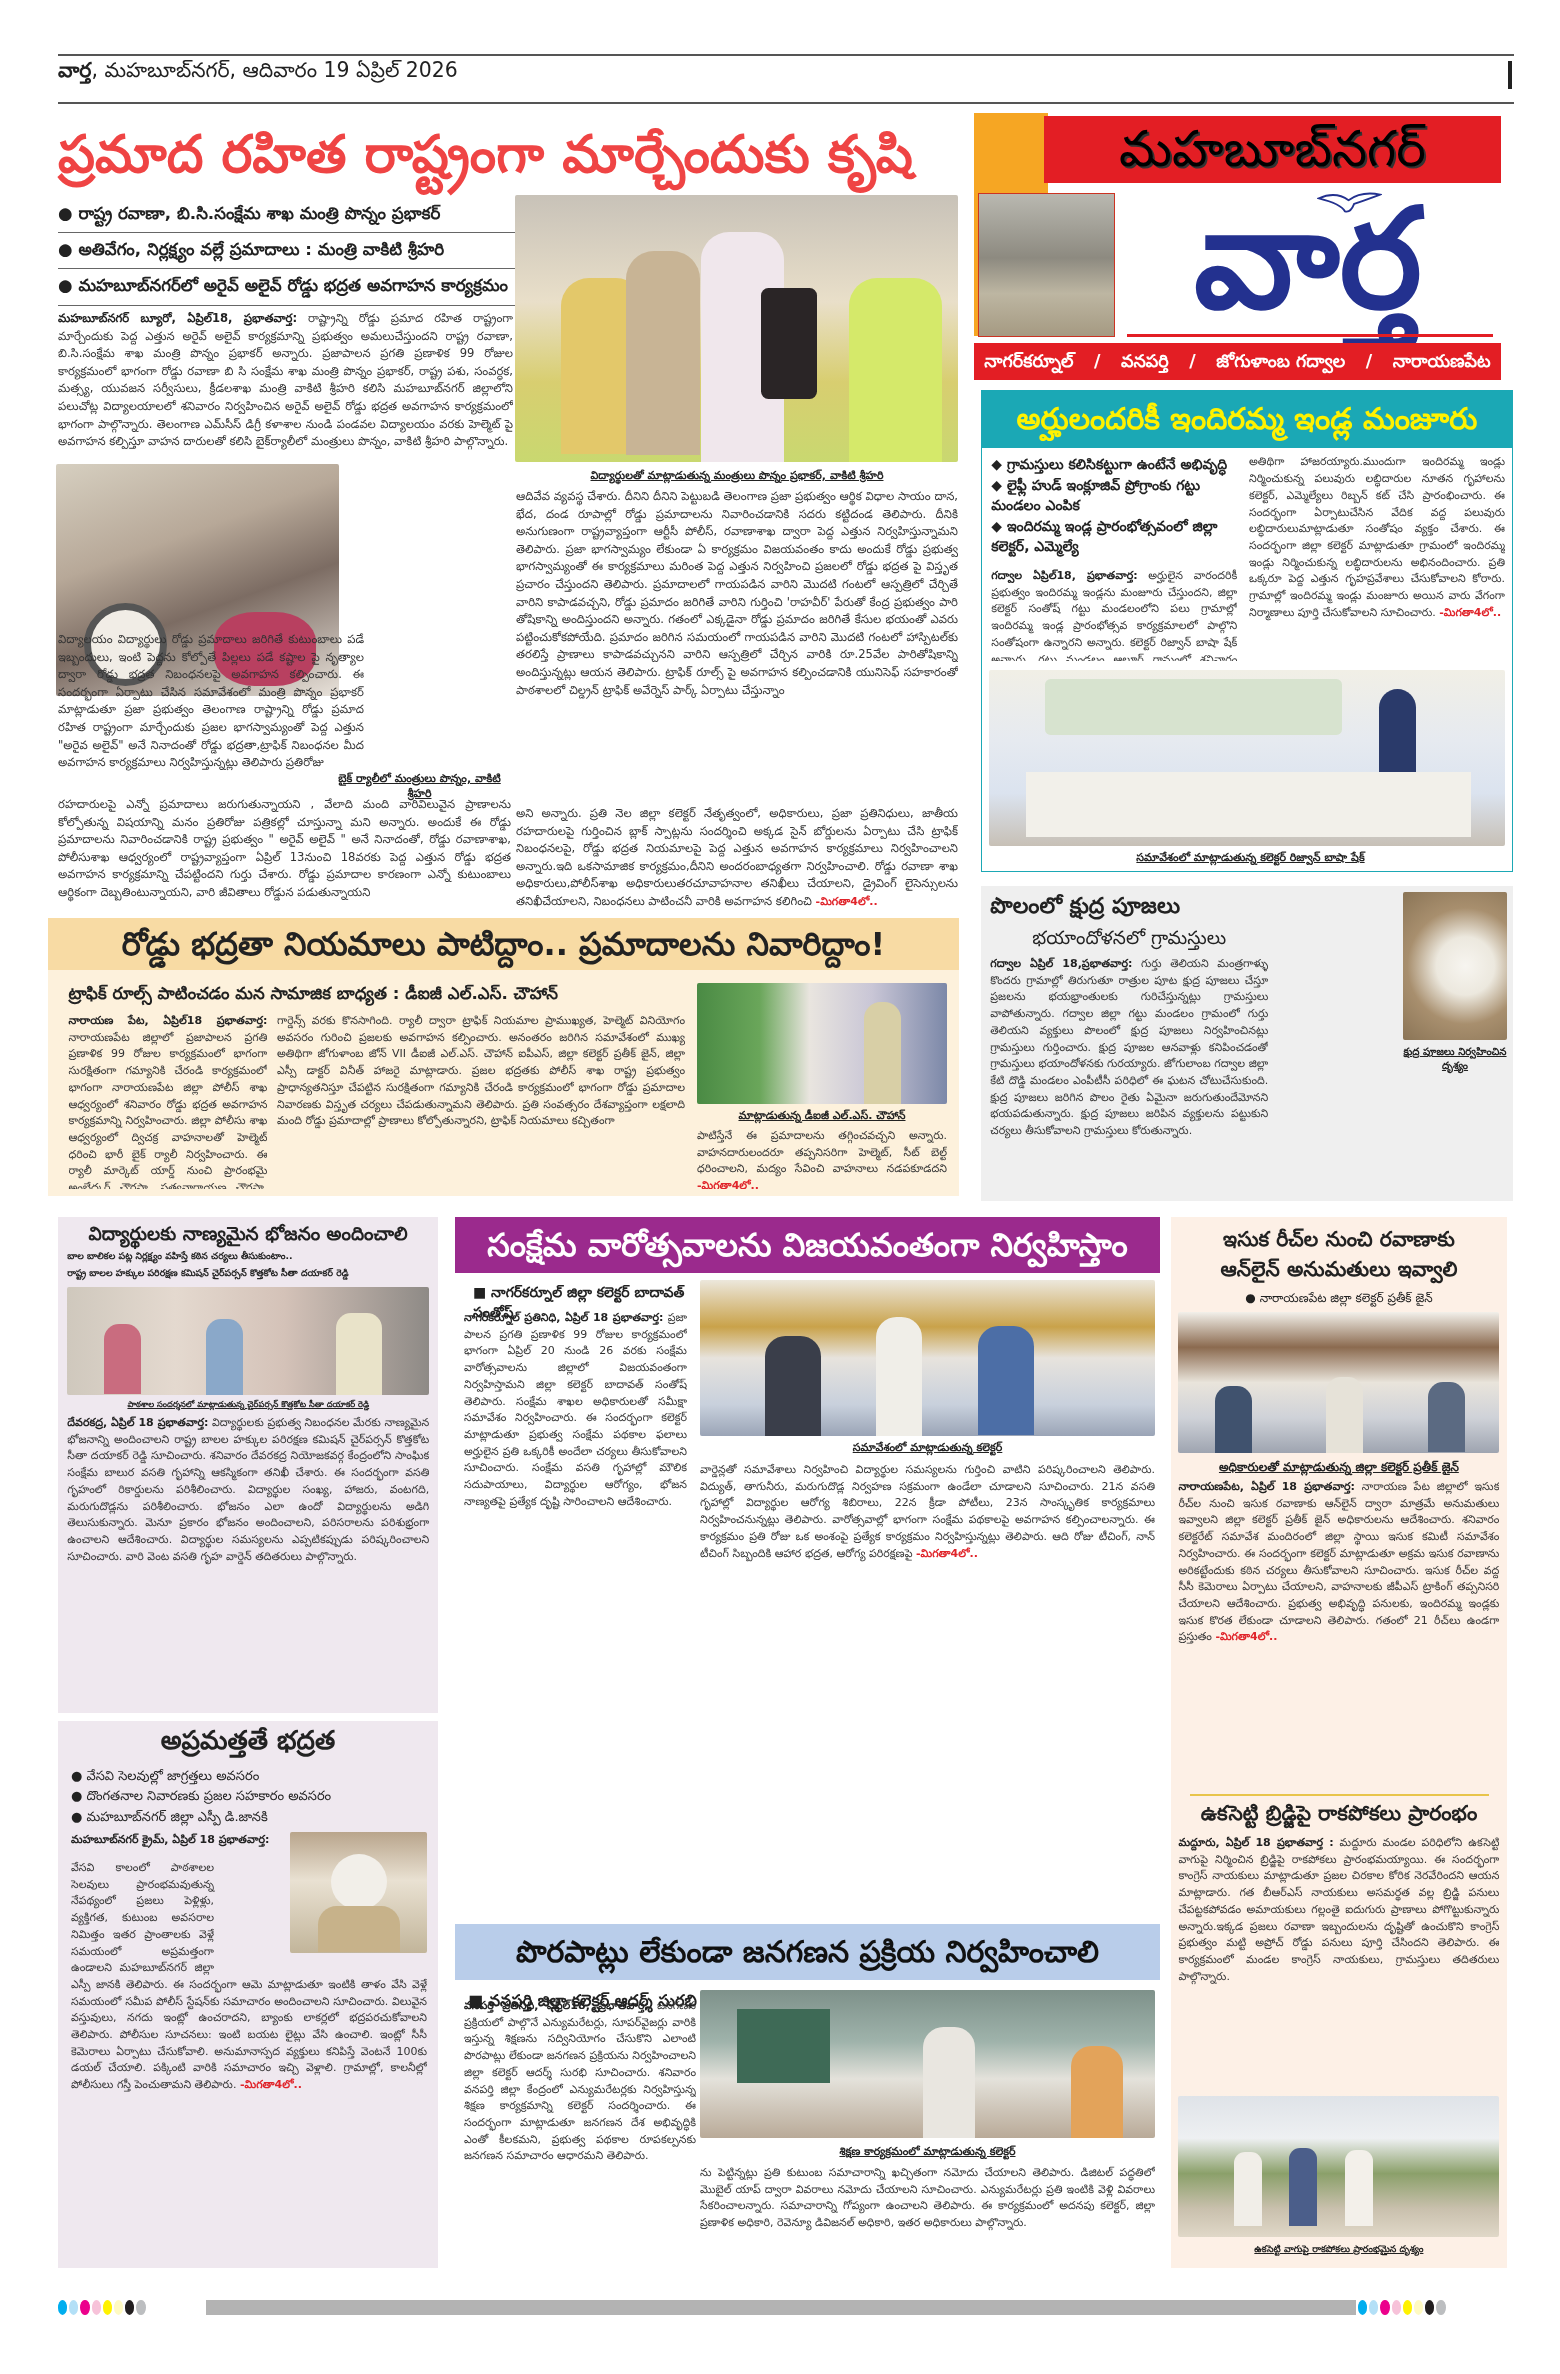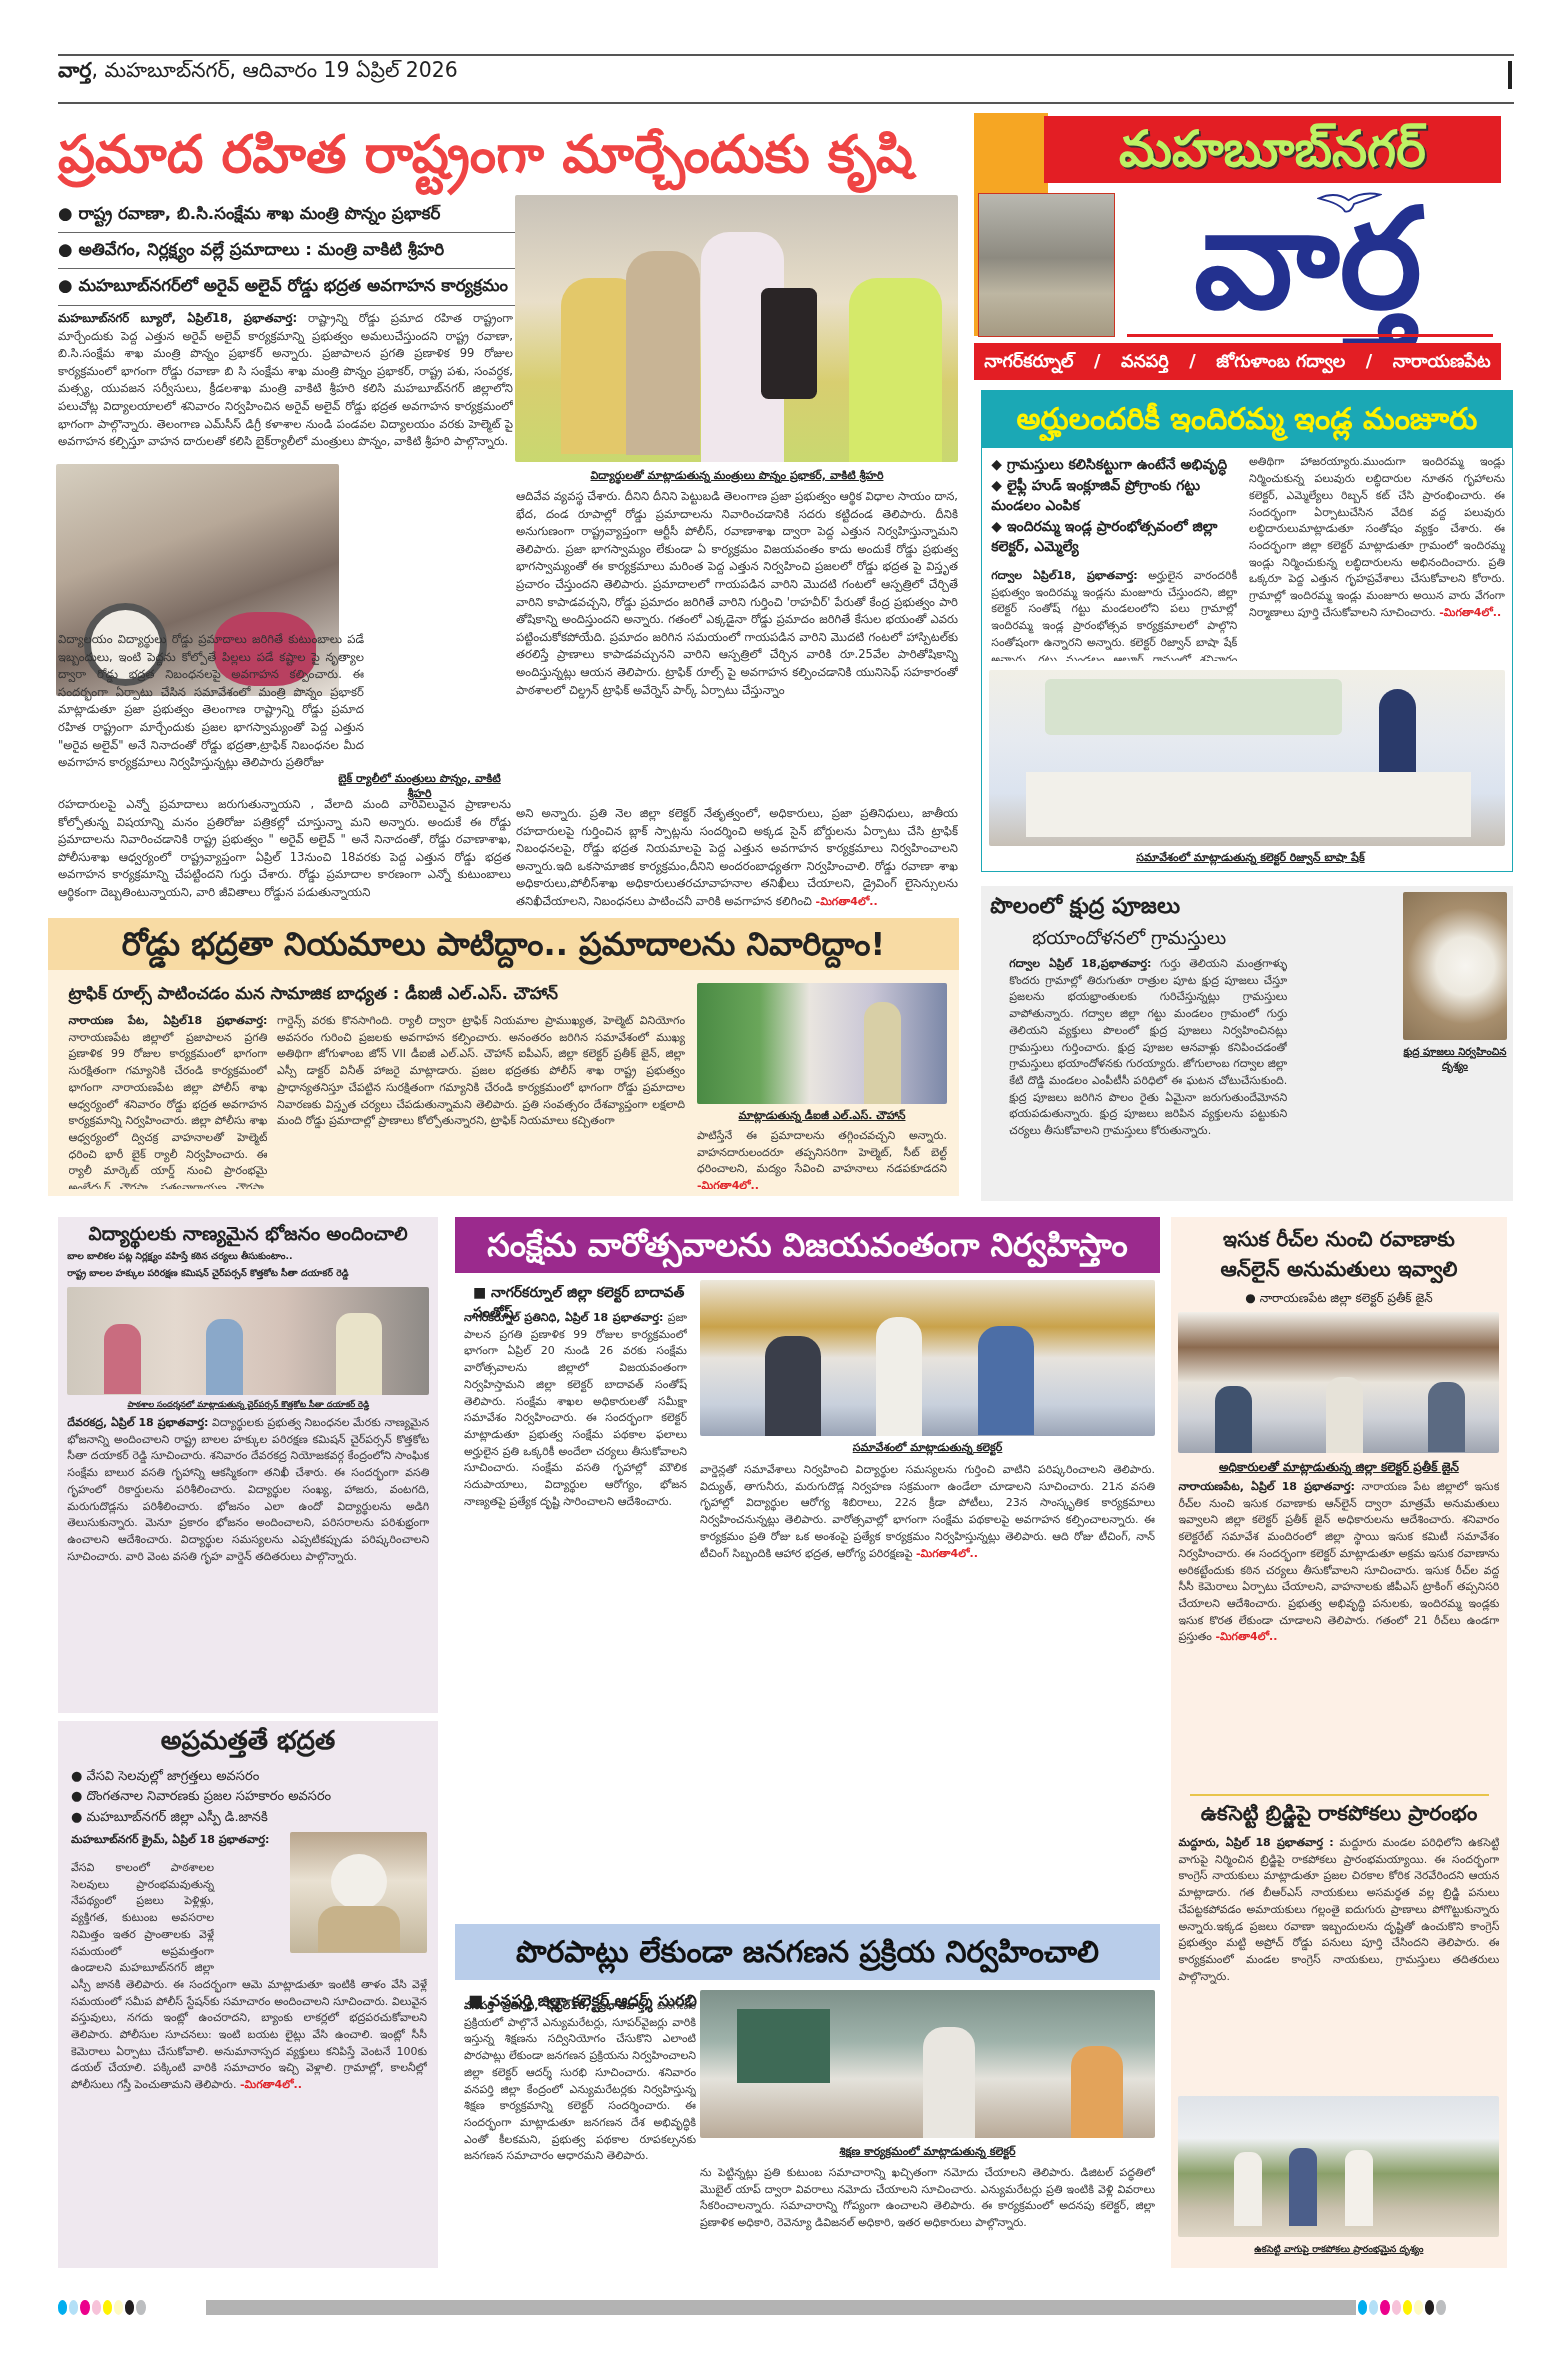--- a/index.html
+++ b/index.html
@@ -62,21 +62,21 @@
 </div>
 <div class="caption" style="left:519px;top:469px;width:436px;">విద్యార్థులతో మాట్లాడుతున్న మంత్రులు పొన్నం ప్రభాకర్, వాకిటి శ్రీహరి</div>
 
 <div class="abs body-text" style="left:516px;top:488px;width:442px;height:276px;">ఆదివేవ వ్యవస్థ చేశారు. దీనిని దీనిని పెట్టుబడి తెలంగాణ ప్రజా ప్రభుత్వం ఆర్థిక విధాల సాయం దాన, భేద, దండ రూపాల్లో రోడ్డు ప్రమాదాలను నివారించడానికి సదరు కట్టిదండ తెలిపారు. దీనికి అనుగుణంగా రాష్ట్రవ్యాప్తంగా ఆర్టీసీ పోలీస్, రవాణాశాఖ ద్వారా పెద్ద ఎత్తున నిర్వహిస్తున్నామని తెలిపారు. ప్రజా భాగస్వామ్యం లేకుండా ఏ కార్యక్రమం విజయవంతం కాదు అందుకే రోడ్డు ప్రభుత్వ భాగస్వామ్యంతో ఈ కార్యక్రమాలు మరింత పెద్ద ఎత్తున నిర్వహించి ప్రజలలో రోడ్డు భద్రత పై విస్తృత ప్రచారం చేస్తుందని తెలిపారు. ప్రమాదాలలో గాయపడిన వారిని మొదటి గంటలో ఆస్పత్రిలో చేర్చితే వారిని కాపాడవచ్చని, రోడ్డు ప్రమాదం జరిగితే వారిని గుర్తించి 'రాహవీర్' పేరుతో కేంద్ర ప్రభుత్వం పారి తోషికాన్ని అందిస్తుందని అన్నారు. గతంలో ఎక్కడైనా రోడ్డు ప్రమాదం జరిగితే కేసుల భయంతో ఎవరు పట్టించుకోకపోయేది. ప్రమాదం జరిగిన సమయంలో గాయపడిన వారిని మొదటి గంటలో హాస్పిటల్‌కు తరలిస్తే ప్రాణాలు కాపాడవచ్చునని వారిని ఆస్పత్రిలో చేర్చిన వారికి రూ.25వేల పారితోషికాన్ని అందిస్తున్నట్లు ఆయన తెలిపారు. ట్రాఫిక్ రూల్స్ పై అవగాహన కల్పించడానికి యునిసెఫ్ సహకారంతో పాఠశాలలో చిల్డ్రన్ ట్రాఫిక్ అవేర్నెస్ పార్క్ ఏర్పాటు చేస్తున్నాం</div>
 <div class="abs body-text" style="left:516px;top:805px;width:442px;height:111px;">
   <span>అని అన్నారు. ప్రతి నెల జిల్లా కలెక్టర్ నేతృత్వంలో, అధికారులు, ప్రజా ప్రతినిధులు, జాతీయ రహదారులపై గుర్తించిన బ్లాక్ స్పాట్లను సందర్శించి అక్కడ సైన్ బోర్డులను ఏర్పాటు చేసి ట్రాఫిక్ నిబంధనలపై, రోడ్డు భద్రత నియమాలపై పెద్ద ఎత్తున అవగాహన కార్యక్రమాలు నిర్వహించాలని అన్నారు.ఇది ఒకసామాజిక కార్యక్రమం,దీనిని అందరంబాధ్యతగా నిర్వహించాలి. రోడ్డు రవాణా శాఖ అధికారులు,పోలీస్‌శాఖ అధికారులుతరచూవాహనాల తనిఖీలు చేయాలని, డ్రైవింగ్ లైసెన్సులను తనిఖీచేయాలని, నిబంధనలు పాటించనీ వారికి అవగాహన కలిగించి</span> <span class="more">-మిగతా4లో..</span>
 </div>
 
 <div class="box" style="left:974px;top:113px;width:557px;height:325px;">
   <div style="position:absolute;left:0;top:0;width:74px;height:223px;background:#f6a623;"></div>
-  <div class="center" style="position:absolute;left:70px;top:2.8px;width:457px;height:67px;background:#e31e24;color:#bef264;font-size:50px;font-weight:bold;line-height:67px;text-shadow:1.9px 1.9px 0 #333;">మహబూబ్‌నగర్</div>
+  <div class="center" style="position:absolute;left:70px;top:2.8px;width:457px;height:67px;background:#e31e24;color:#000000;font-size:50px;font-weight:normal;line-height:67px;text-shadow:1.9px 1.9px 0 #333;">మహబూబ్‌నగర్</div>
   <div style="position:absolute;left:3.7px;top:80px;width:137px;height:144px;border:1.9px solid #c32;background:linear-gradient(180deg,#b9b8b0 0%,#8d8a80 45%,#bdb6a2 70%,#a59a82 100%);"></div>
   <div class="center" style="position:absolute;left:153px;top:72px;width:362px;height:150px;color:#23318f;font-size:139px;font-weight:bold;line-height:148px;">వార్త</div>
   <div style="position:absolute;left:343px;top:76px;width:65px;height:26px;">
     <svg width="65" height="26" viewBox="0 0 70 28">
         <path d="M2 10 Q20 2 34 12 Q48 2 68 6 Q52 12 40 16 Q36 26 30 24 Q26 16 2 10 Z" fill="#fff" stroke="#23318f" stroke-width="2"></path>
       </svg>
   </div>
   <div style="position:absolute;left:153px;top:221px;width:366px;height:2.8px;background:#e31e24;"></div>
   <div style="position:absolute;left:0;top:230px;width:527px;height:37px;background:#e31e24;color:#fff;font-size:17.6px;font-weight:bold;line-height:37px;display:flex;justify-content:space-around;">
     <span>నాగర్‌కర్నూల్</span>
@@ -124,21 +124,21 @@
   </div>
   <div class="caption" style="left:649px;top:191px;width:250px;">మాట్లాడుతున్న డీఐజీ ఎల్.ఎస్. చౌహాన్</div>
   <div class="body-text" style="position:absolute;left:649px;top:210px;width:250px;height:61px;font-size:11px;line-height:16.7px;">
     <span>పాటిస్తేనే ఈ ప్రమాదాలను తగ్గించవచ్చని అన్నారు. వాహనదారులందరూ తప్పనిసరిగా హెల్మెట్, సీట్ బెల్ట్ ధరించాలని, మద్యం సేవించి వాహనాలు నడపకూడదని</span> <span class="more">-మిగతా4లో..</span>
   </div>
 </div>
 
 <div class="box" style="left:981px;top:886px;width:532px;height:315px;background:#efefef;">
   <div style="position:absolute;left:9.3px;top:7.4px;width:278px;font-size:22px;font-weight:bold;">పొలంలో క్షుద్ర పూజలు</div>
   <div class="center" style="position:absolute;left:9.3px;top:41px;width:278px;font-size:18.6px;">భయాందోళనలో గ్రామస్తులు</div>
-  <div class="body-text" style="position:absolute;left:9.3px;top:70px;width:278px;height:237px;font-size:11px;line-height:16.7px;margin-left:19px;">
+  <div class="body-text" style="position:absolute;left:9.3px;top:70px;width:278px;height:237px;font-size:11px;line-height:16.7px;">
     <span class="dateline">గద్వాల ఏప్రిల్ 18,ప్రభాతవార్త:</span> <span>గుర్తు తెలియని మంత్రగాళ్ళు కొందరు గ్రామాల్లో తిరుగుతూ రాత్రుల పూట క్షుద్ర పూజలు చేస్తూ ప్రజలను భయభ్రాంతులకు గురిచేస్తున్నట్లు గ్రామస్తులు వాపోతున్నారు. గద్వాల జిల్లా గట్టు మండలం గ్రామంలో గుర్తు తెలియని వ్యక్తులు పొలంలో క్షుద్ర పూజలు నిర్వహించినట్లు గ్రామస్తులు గుర్తించారు. క్షుద్ర పూజల ఆనవాళ్లు కనిపించడంతో గ్రామస్తులు భయాందోళనకు గురయ్యారు. జోగులాంబ గద్వాల జిల్లా కేటి దొడ్డి మండలం ఎంపీటీసీ పరిధిలో ఈ ఘటన చోటుచేసుకుంది. క్షుద్ర పూజలు జరిగిన పొలం రైతు ఏమైనా జరుగుతుందేమోనని భయపడుతున్నారు. క్షుద్ర పూజలు జరిపిన వ్యక్తులను పట్టుకుని చర్యలు తీసుకోవాలని గ్రామస్తులు కోరుతున్నారు.</span>
   </div>
   <div class="photo" style="left:422px;top:5.6px;width:104px;height:148px;background:radial-gradient(circle at 60% 50%,#f7f5f0 0%,#ece8de 30%,#a88f6e 60%,#8a7456 100%);"></div>
   <div class="caption" style="left:422px;top:160px;width:104px;font-size:10.2px;">క్షుద్ర పూజలు నిర్వహించిన దృశ్యం</div>
 </div>
 
 <div class="box" style="left:58px;top:1217px;width:380px;height:496px;background:#efe8ef;">
   <div class="center" style="position:absolute;left:0;top:5.6px;width:380px;font-size:18.6px;font-weight:bold;">విద్యార్థులకు నాణ్యమైన భోజనం అందించాలి</div>
   <div style="position:absolute;left:9.3px;top:33px;width:362px;font-size:9.3px;font-weight:bold;">బాల బాలికల పట్ల నిర్లక్ష్యం వహిస్తే కఠిన చర్యలు తీసుకుంటాం..</div>
   <div style="position:absolute;left:9.3px;top:50px;width:371px;font-size:9.3px;font-weight:bold;">రాష్ట్ర బాలల హక్కుల పరిరక్షణ కమిషన్ చైర్‌పర్సన్ కొత్తకోట సీతా దయాకర్ రెడ్డి</div>

